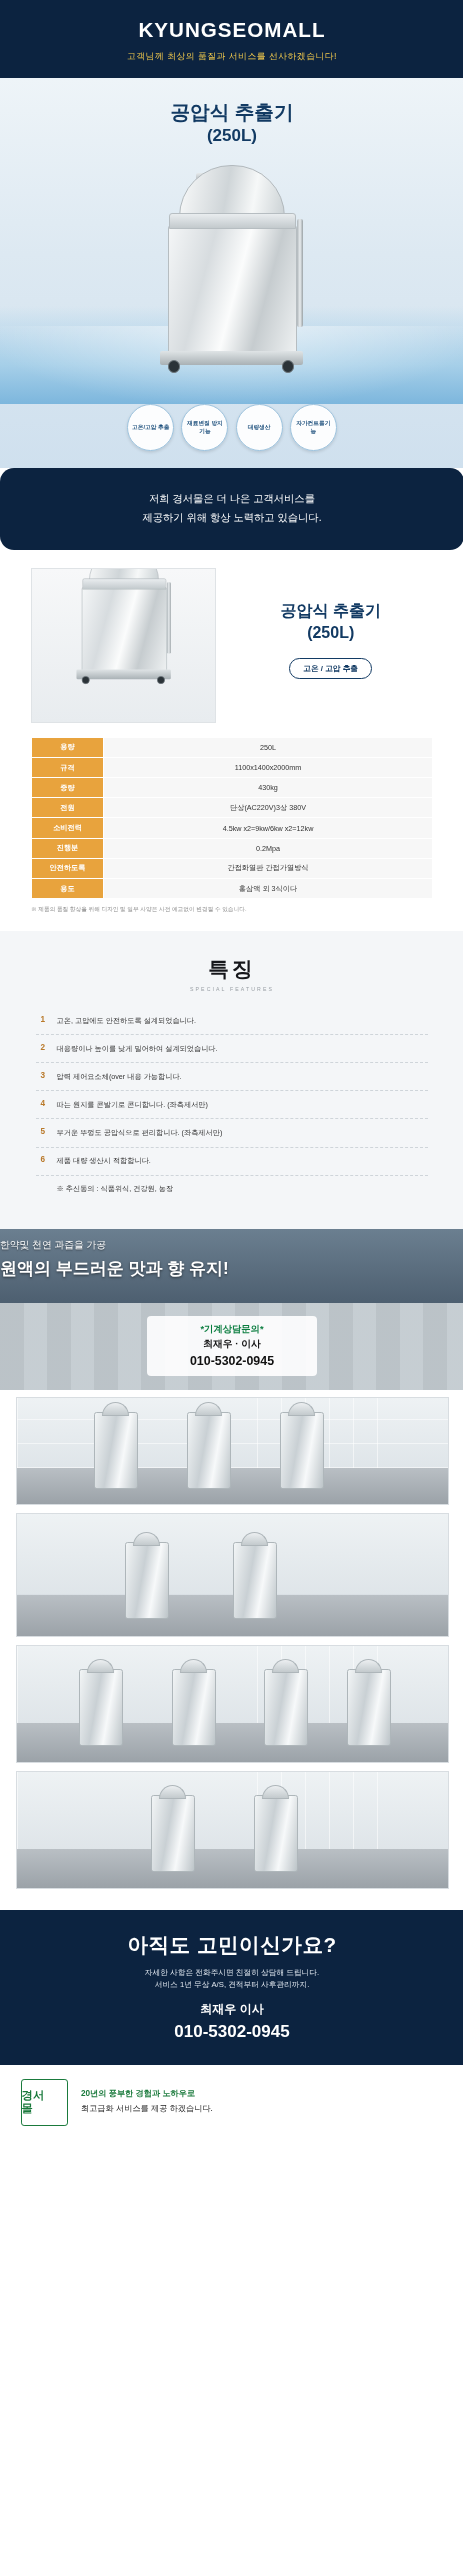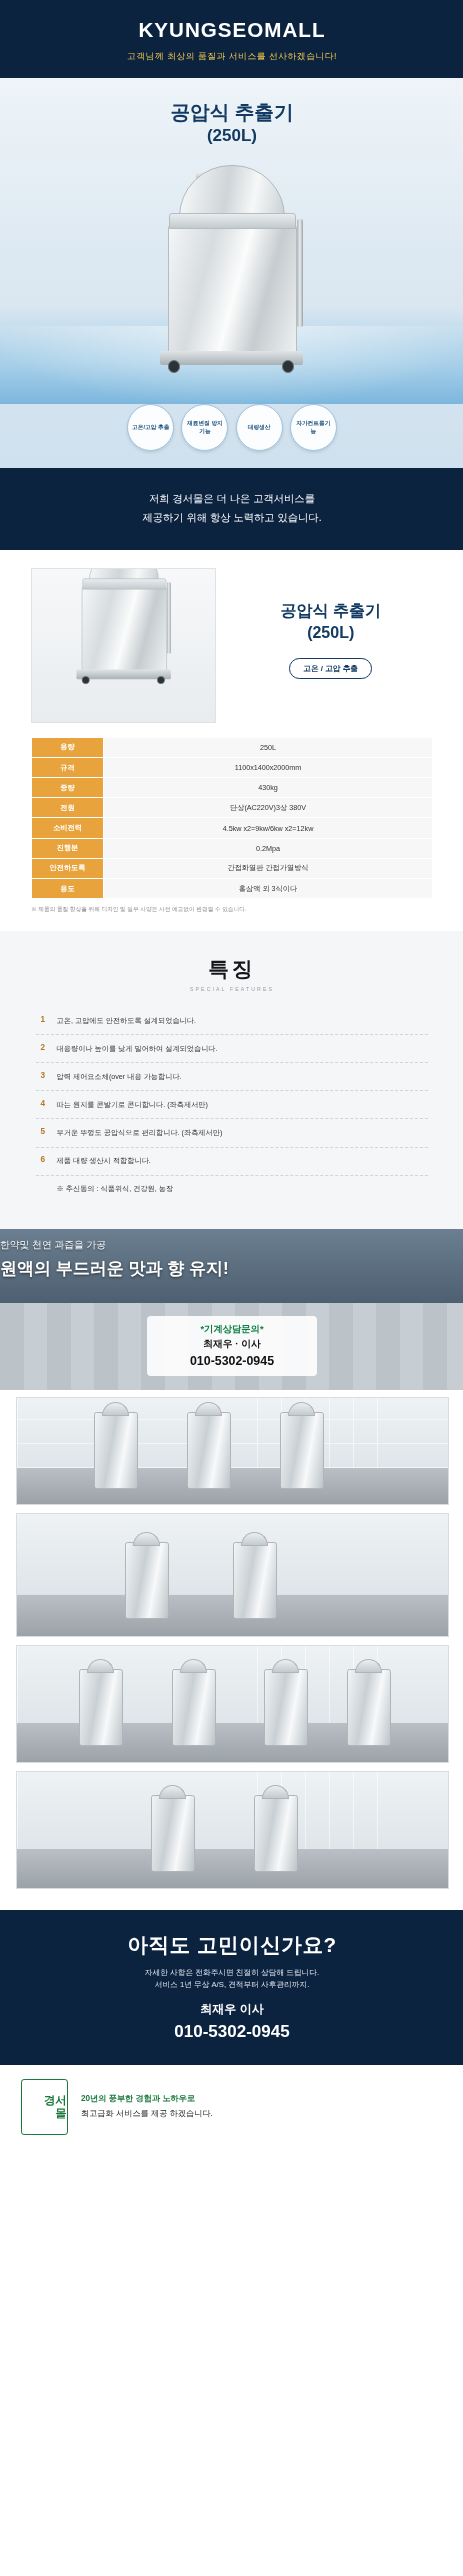--- a/index.html
+++ b/index.html
@@ -115,20 +115,21 @@
   }
 
   
   .quote {
     background: #0c2340;
     color:#fff;
     text-align:center;
     padding: 20.6px 0 23px 0;
     font-size: 10.3px;
     line-height: 1.85;
+    border-radius: 14px;
   }
 
   
   .spec { padding: 18.5px 31px 15.5px 31px; background:#fff; }
   .spec-title {
     text-align:center;
     border: 1px solid #333;
     display:block;
     margin: 0 auto 15.5px auto;
     width: 222px;
@@ -230,23 +231,23 @@
   
   .cta { background:#0c2340; color:#fff; text-align:center; padding: 20.6px 0 23px 0; }
   .cta h2 { margin:0 0 9.3px 0; font-size: 20.6px; font-weight:bold; letter-spacing: 0.5px;}
   .cta p { margin: 2.1px 0; font-size: 7.7px; color:#dfe6ee; }
   .cta .name { margin-top: 11.3px; font-size: 12px; font-weight:bold; }
   .cta .tel { margin-top: 4.1px; font-size: 17px; font-weight:bold; }
 
   
   .footer { background:#fff; display:flex; align-items:center; padding: 13.4px 20.6px; gap: 13.4px; }
   .footer-logo {
-    width: 47px; height: 56px; flex:0 0 47px;
+    width: 47px; height: 47px; flex:0 0 47px;
     border: 1.5px solid #1a7a3c; border-radius: 3.1px;
-    display:flex; flex-direction:column; align-items:flex-end; justify-content:center;
+    display:flex; flex-direction:column; align-items:flex-start; justify-content:center;
     color:#1a7a3c; font-weight:bold; font-size: 11.3px; line-height:1.15;
   }
   .footer-text { font-size: 8.2px; color:#222; line-height: 1.8; }
   .footer-text .hl { color:#1a7a3c; font-weight:bold; }
 </style>
 </head>
 <body>
 
 <div class="page">
 

